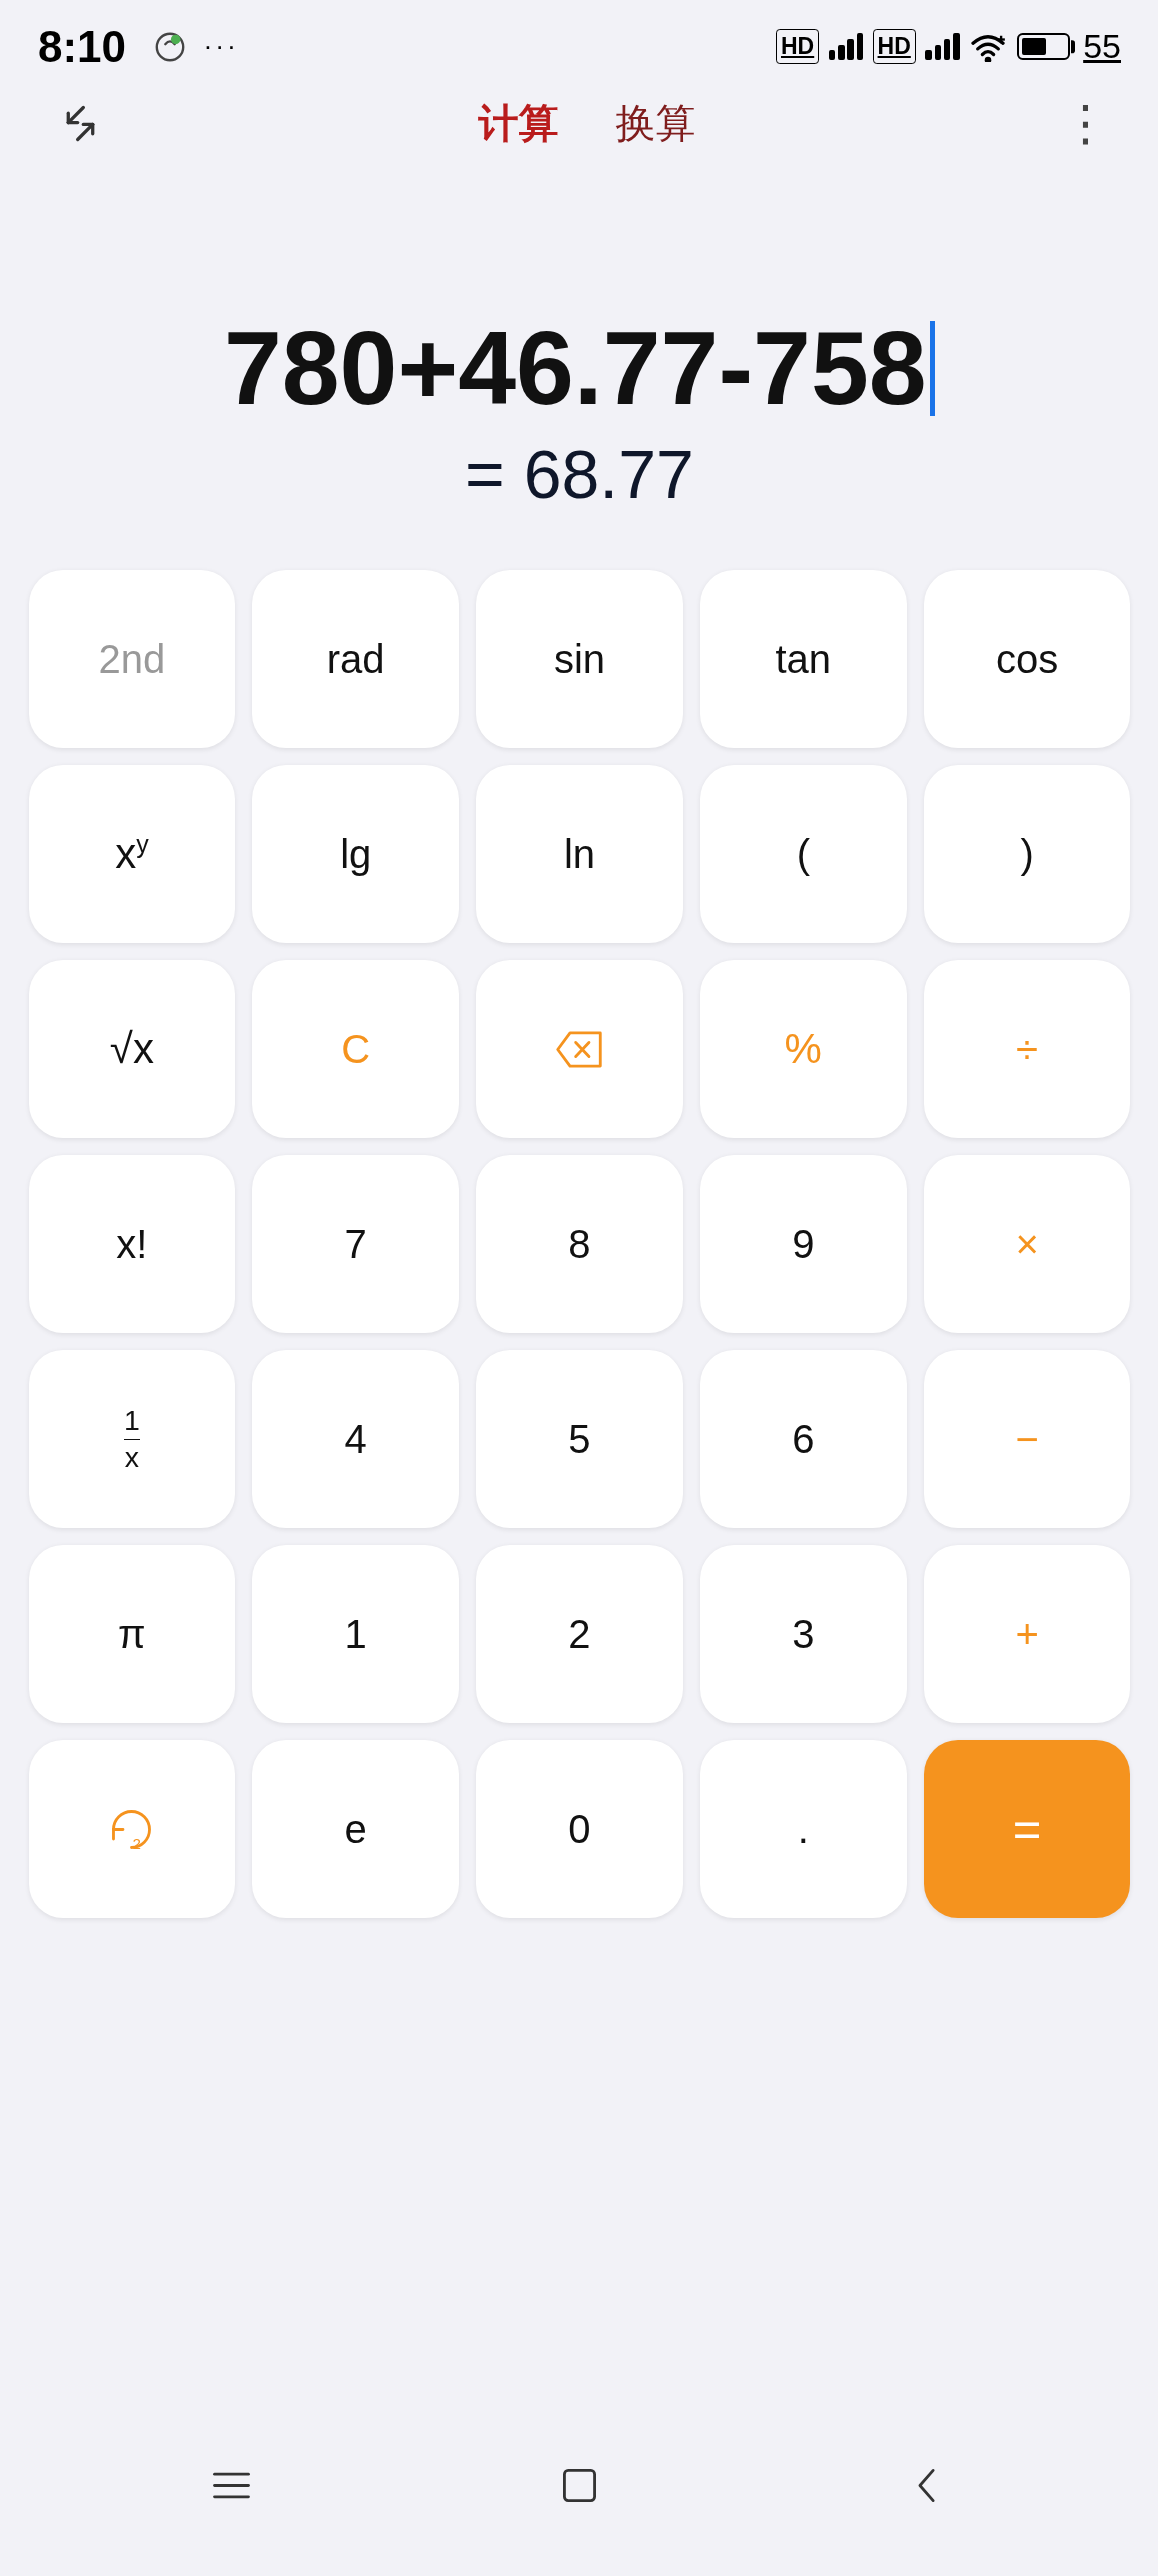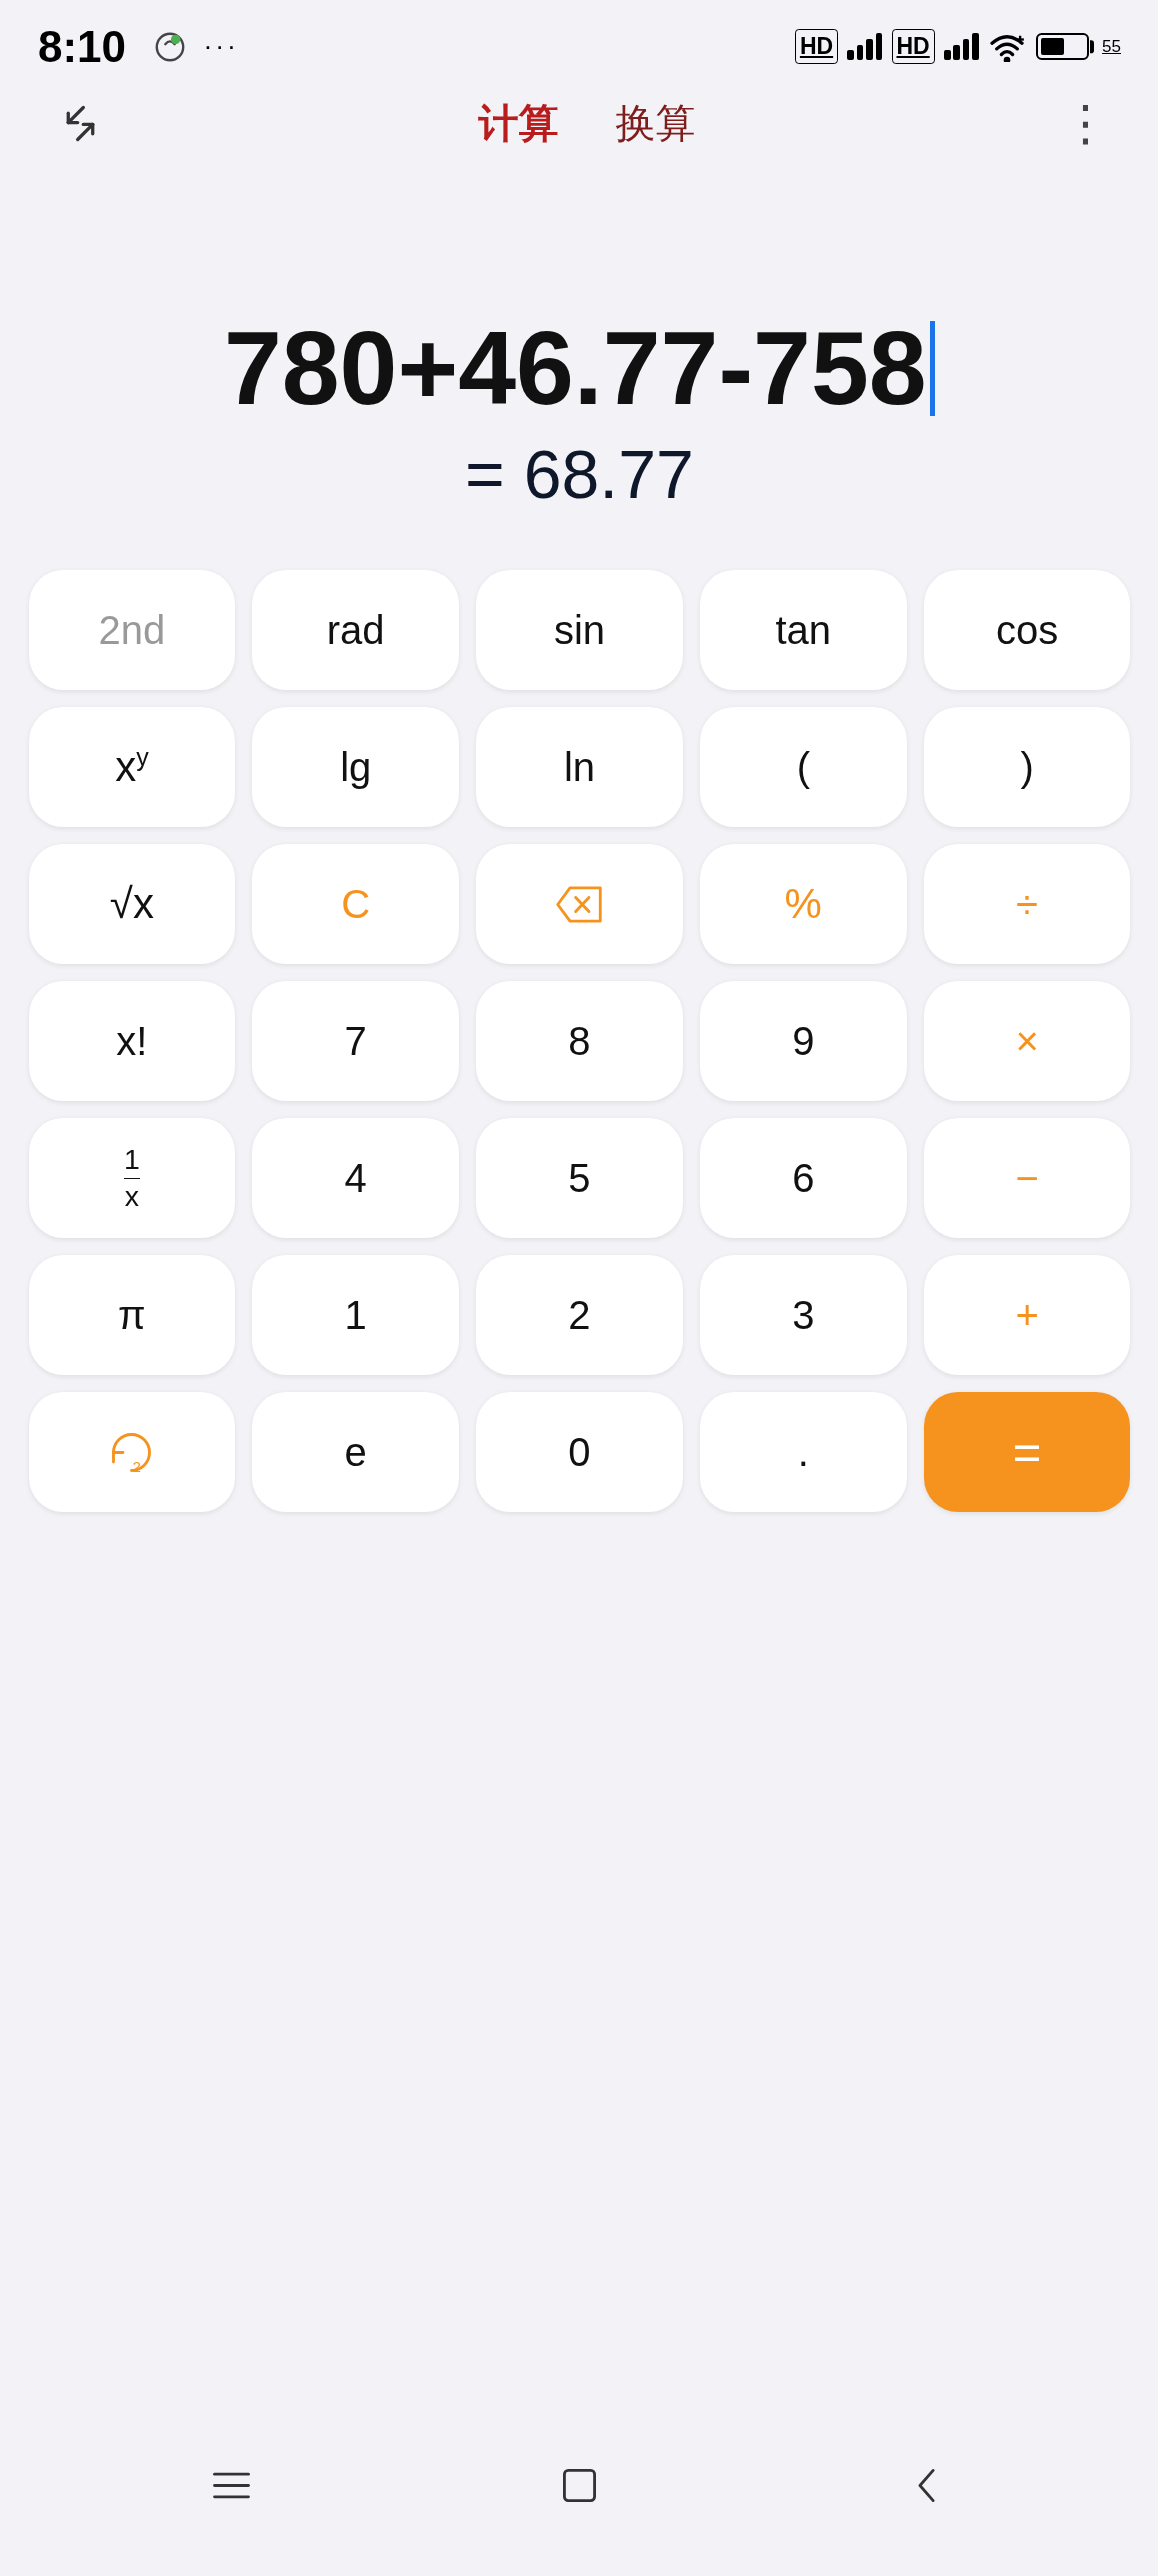--- a/index.html
+++ b/index.html
@@ -150,21 +150,21 @@
     }
 
     .key-row {
       display: flex;
       gap: 17px;
       justify-content: center;
     }
 
     .key {
       flex: 1;
-      height: 120px;
+      height: 178px;
       border-radius: 34px;
       background: #fff;
       border: none;
       font-size: 40px;
       font-weight: 400;
       color: #111;
       display: flex;
       align-items: center;
       justify-content: center;
       cursor: pointer;
@@ -309,21 +309,21 @@
       <path d="M14 24 Q20 18 26 24" fill="none" stroke="#000" stroke-width="3.5" stroke-linecap="round"></path>
       <circle cx="20" cy="30" r="3.5" fill="#000"></circle>
 
       <line x1="34" y1="4" x2="34" y2="12" stroke="#000" stroke-width="2.5"></line>
       <line x1="30" y1="8" x2="38" y2="8" stroke="#000" stroke-width="2.5"></line>
     </svg>
 
     <div class="battery-icon">
       <div class="battery-fill"></div>
     </div>
-    <span style="font-size:17px;margin-left:3.8px">55</span>
+    <span style="font-size:34px;margin-left:3.8px">55</span>
   </div>
 </div>
 
 <div class="top-bar">
   <div class="top-bar-left">
     <svg class="collapse-icon" viewBox="0 0 50 50" fill="none" stroke="#333" stroke-width="3.5" stroke-linecap="round">
       <line x1="28" y1="8" x2="12" y2="24"></line>
       <line x1="12" y1="24" x2="12" y2="14"></line>
       <line x1="12" y1="24" x2="22" y2="24"></line>
       <line x1="22" y1="42" x2="38" y2="26"></line>

